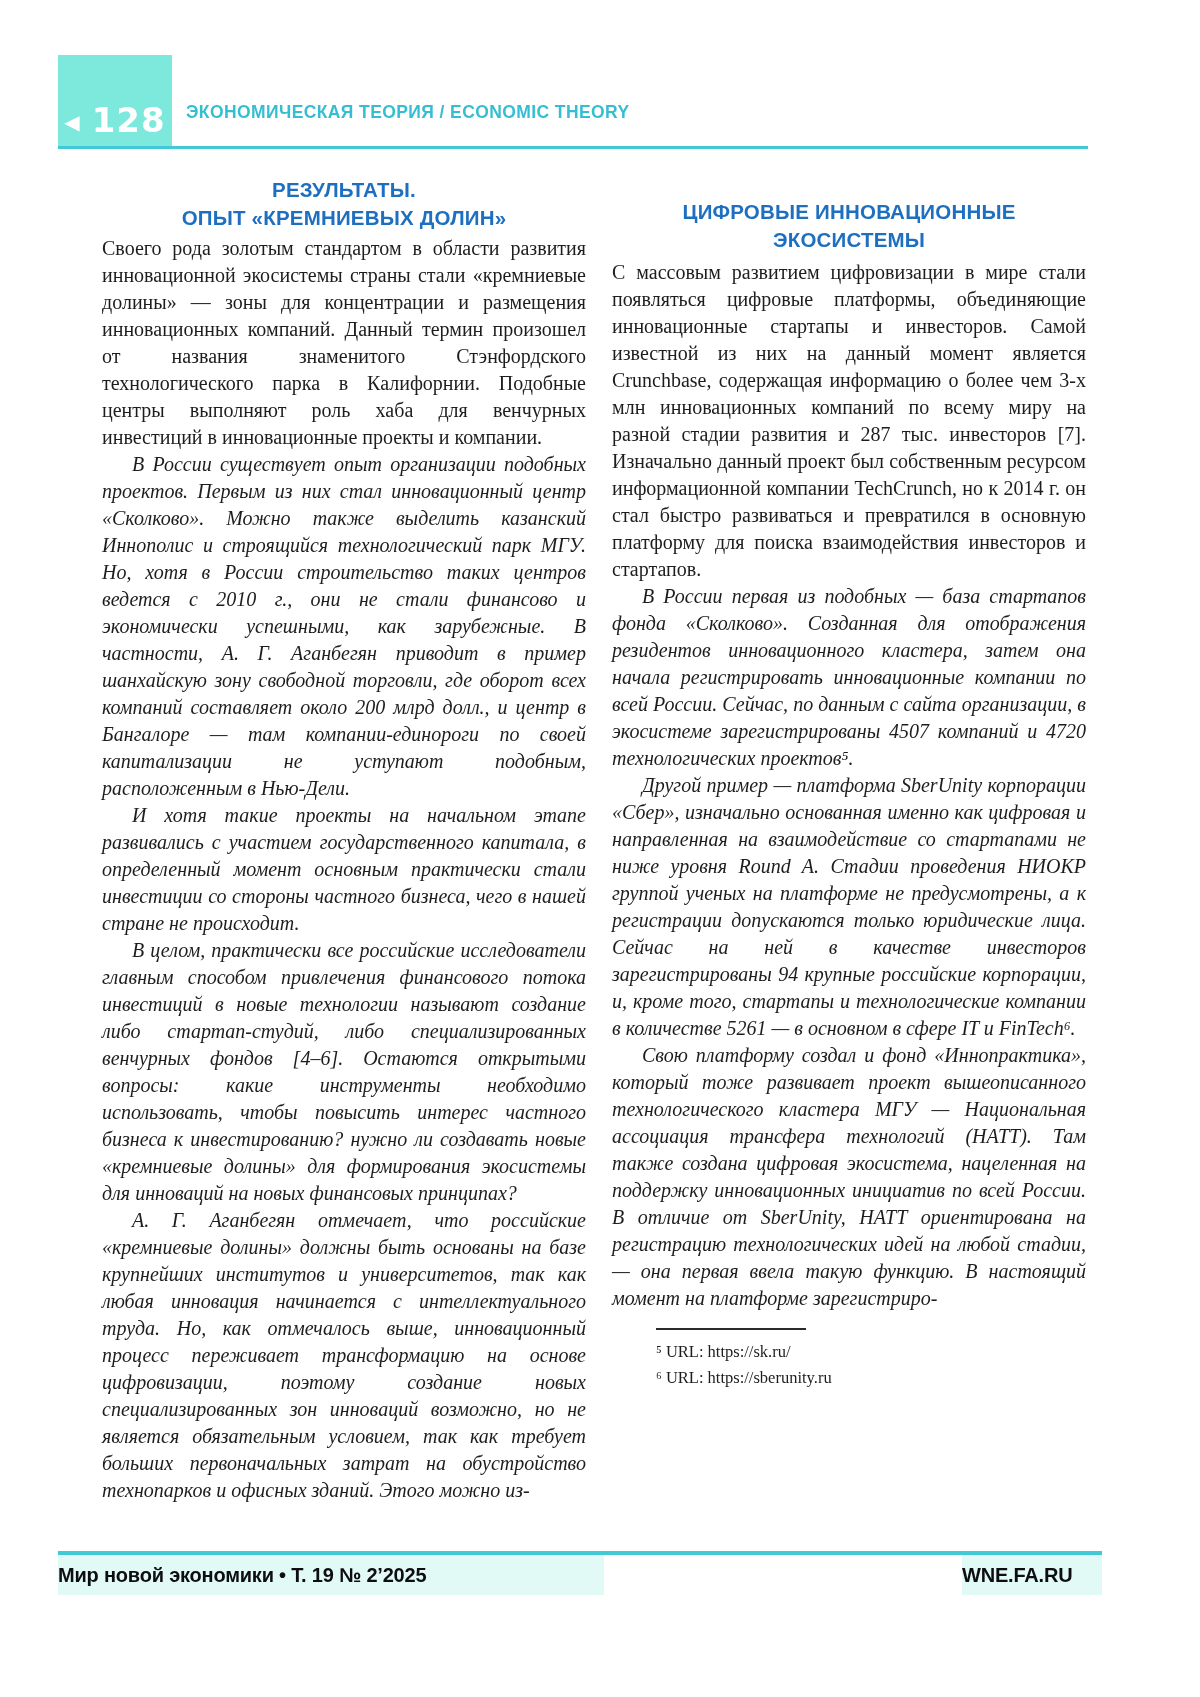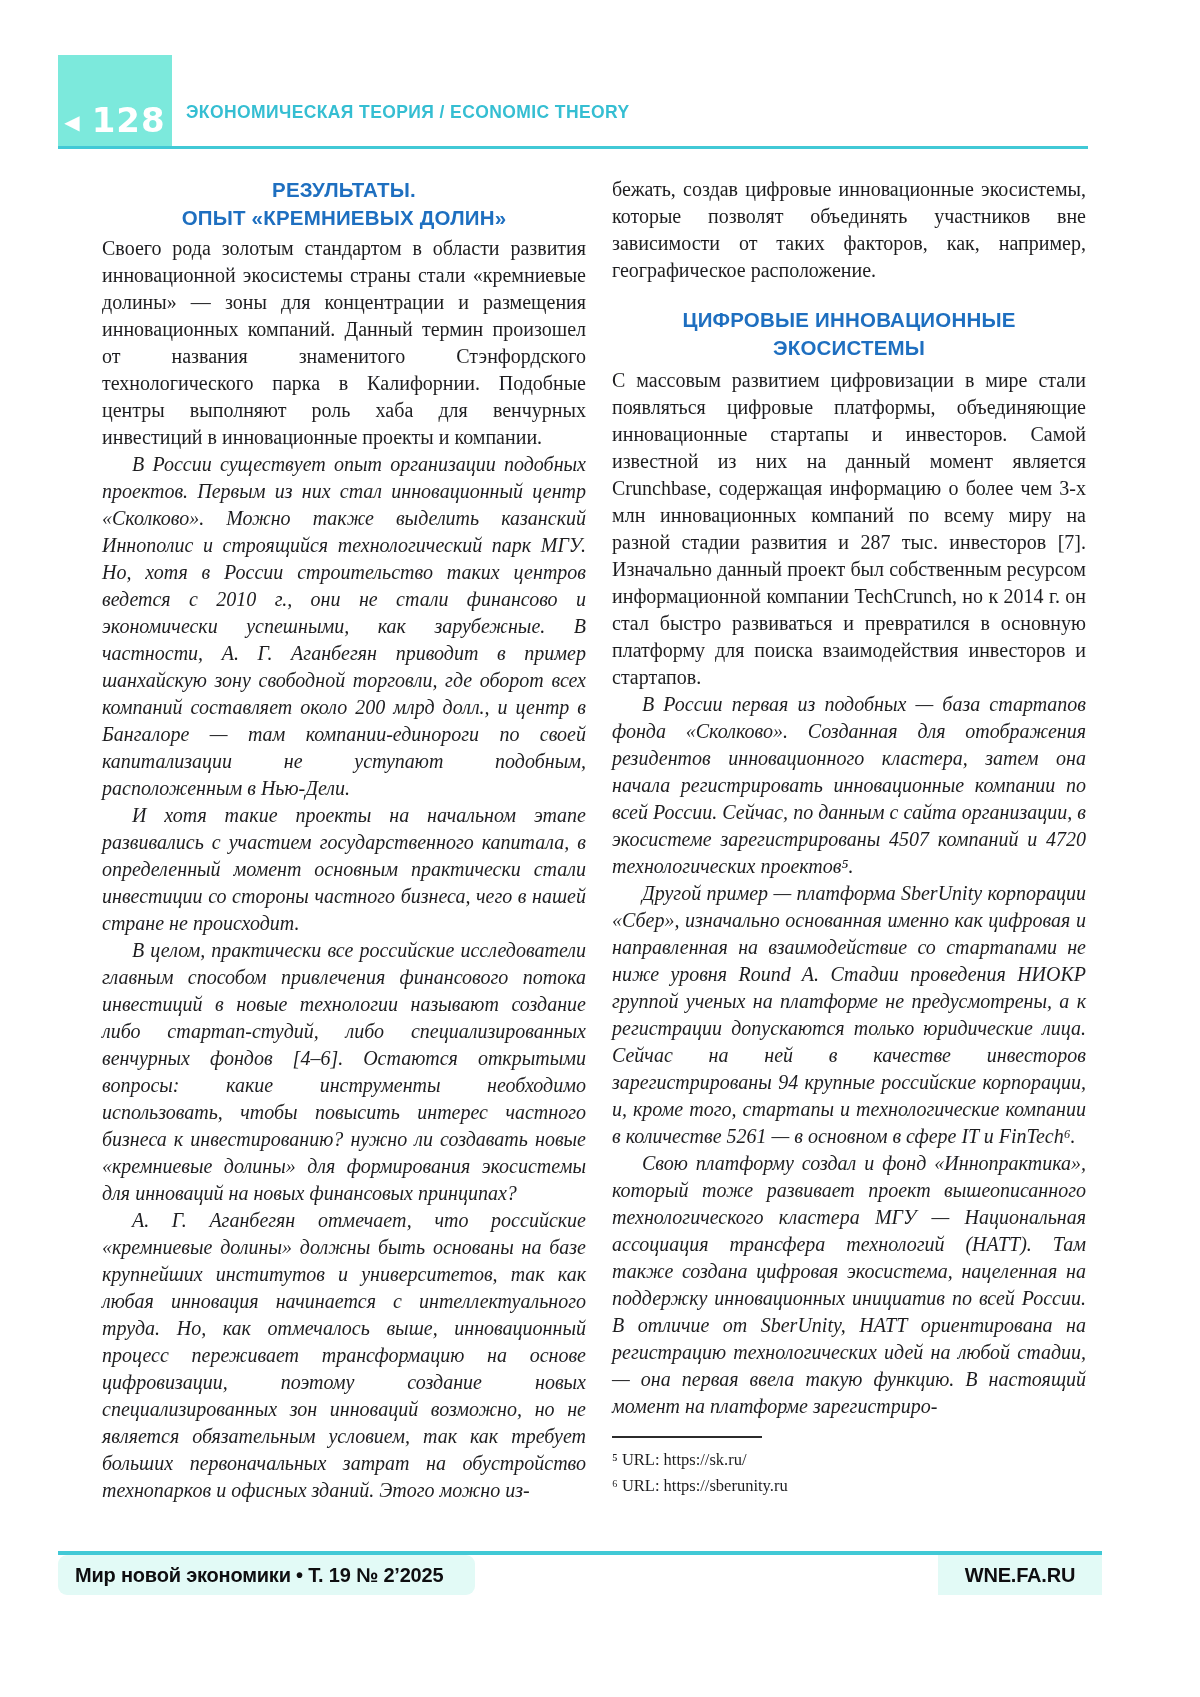--- a/index.html
+++ b/index.html
@@ -36,35 +36,35 @@
     font-family:"Liberation Sans",sans-serif;font-weight:bold;
     font-size:20.5px;line-height:28px;color:#1e6fc0;text-align:center;
     white-space:pre-line;letter-spacing:0.2px;margin:0 0 3px 0;
   }
   .col-right .section-heading{margin-top:22px;margin-bottom:5px;}
   .body-p{
     margin:0;text-align:justify;font-size:20px;line-height:27px;color:#1d1d1f;
   }
   .body-p.indent{text-indent:30px;font-style:italic;}
   
-  .footnotes{margin-top:16px;}
+  .footnotes{margin-top:16px;margin-left:44px;}
   .footnote-rule{width:150px;height:0;border-top:2px solid #2b2b2b;margin:0 0 9px 0;}
   .footnote{
     margin:0;font-size:16.5px;line-height:26px;color:#1d1d1f;text-align:left;
   }
   
   .page-footer{
     position:absolute;left:58px;top:1551px;width:1044px;
     border-top:4px solid #41c9d6;display:flex;justify-content:space-between;
   }
   .footer-block{
     background:#e2faf6;height:40px;display:flex;align-items:center;box-sizing:border-box;
   }
-  .footer-left{width:417px;padding-left:17px;border-radius:9px;}
-  .footer-right{width:164px;justify-content:center;}
+  .footer-left{width:546px;}
+  .footer-right{width:140px;justify-content:flex-start;}
   .footer-text{
     font-family:"Liberation Sans",sans-serif;font-weight:bold;font-size:20px;
     color:#0e0e10;letter-spacing:-0.2px;white-space:nowrap;
   }
 </style>
 </head>
 <body>
 
 <div class="page">
 
@@ -83,23 +83,20 @@
     <div>
         <p class="body-p">Своего рода золотым стандартом в области развития инновационной экосистемы страны стали «кремниевые долины» — зоны для концентрации и размещения инновационных компаний. Данный термин произошел от названия знаменитого Стэнфордского технологического парка в Калифорнии. Подобные центры выполняют роль хаба для венчурных инвестиций в инновационные проекты и компании.</p>
         <p class="body-p indent">В России существует опыт организации подобных проектов. Первым из них стал инновационный центр «Сколково». Можно также выделить казанский Иннополис и строящийся технологический парк МГУ. Но, хотя в России строительство таких центров ведется с 2010 г., они не стали финансово и экономически успешными, как зарубежные. В частности, А. Г. Аганбегян приводит в пример шанхайскую зону свободной торговли, где оборот всех компаний составляет около 200 млрд долл., и центр в Бангалоре — там компании-единороги по своей капитализации не уступают подобным, расположенным в Нью-Дели.</p>
         <p class="body-p indent">И хотя такие проекты на начальном этапе развивались с участием государственного капитала, в определенный момент основным практически стали инвестиции со стороны частного бизнеса, чего в нашей стране не происходит.</p>
         <p class="body-p indent">В целом, практически все российские исследователи главным способом привлечения финансового потока инвестиций в новые технологии называют создание либо стартап-студий, либо специализированных венчурных фондов [4–6]. Остаются открытыми вопросы: какие инструменты необходимо использовать, чтобы повысить интерес частного бизнеса к инвестированию? нужно ли создавать новые «кремниевые долины» для формирования экосистемы для инноваций на новых финансовых принципах?</p>
         <p class="body-p indent">А. Г. Аганбегян отмечает, что российские «кремниевые долины» должны быть основаны на базе крупнейших институтов и университетов, так как любая инновация начинается с интеллектуального труда. Но, как отмечалось выше, инновационный процесс переживает трансформацию на основе цифровизации, поэтому создание новых специализированных зон инноваций возможно, но не является обязательным условием, так как требует больших первоначальных затрат на обустройство технопарков и офисных зданий. Этого можно из-</p>
       </div>
   </div>
 
   <div class="col col-right">
-    <div>
-        <p class="body-p">бежать, создав цифровые инновационные экосистемы, которые позволят объединять участников вне зависимости от таких факторов, как, например, географическое расположение.</p>
-      </div>
     <h2 class="section-heading">ЦИФРОВЫЕ ИННОВАЦИОННЫЕ
 ЭКОСИСТЕМЫ</h2>
     <div>
         <p class="body-p">С массовым развитием цифровизации в мире стали появляться цифровые платформы, объединяющие инновационные стартапы и инвесторов. Самой известной из них на данный момент является Crunchbase, содержащая информацию о более чем 3-х млн инновационных компаний по всему миру на разной стадии развития и 287 тыс. инвесторов [7]. Изначально данный проект был собственным ресурсом информационной компании TechCrunch, но к 2014 г. он стал быстро развиваться и превратился в основную платформу для поиска взаимодействия инвесторов и стартапов.</p>
         <p class="body-p indent">В России первая из подобных — база стартапов фонда «Сколково». Созданная для отображения резидентов инновационного кластера, затем она начала регистрировать инновационные компании по всей России. Сейчас, по данным с сайта организации, в экосистеме зарегистрированы 4507 компаний и 4720 технологических проектов⁵.</p>
         <p class="body-p indent">Другой пример — платформа SberUnity корпорации «Сбер», изначально основанная именно как цифровая и направленная на взаимодействие со стартапами не ниже уровня Round A. Стадии проведения НИОКР группой ученых на платформе не предусмотрены, а к регистрации допускаются только юридические лица. Сейчас на ней в качестве инвесторов зарегистрированы 94 крупные российские корпорации, и, кроме того, стартапы и технологические компании в количестве 5261 — в основном в сфере IT и FinTech⁶.</p>
         <p class="body-p indent">Свою платформу создал и фонд «Иннопрактика», который тоже развивает проект вышеописанного технологического кластера МГУ — Национальная ассоциация трансфера технологий (НАТТ). Там также создана цифровая экосистема, нацеленная на поддержку инновационных инициатив по всей России. В отличие от SberUnity, НАТТ ориентирована на регистрацию технологических идей на любой стадии,— она первая ввела такую функцию. В настоящий момент на платформе зарегистриро-</p>
       </div>
     <div class="footnotes">
       <div class="footnote-rule"></div>

